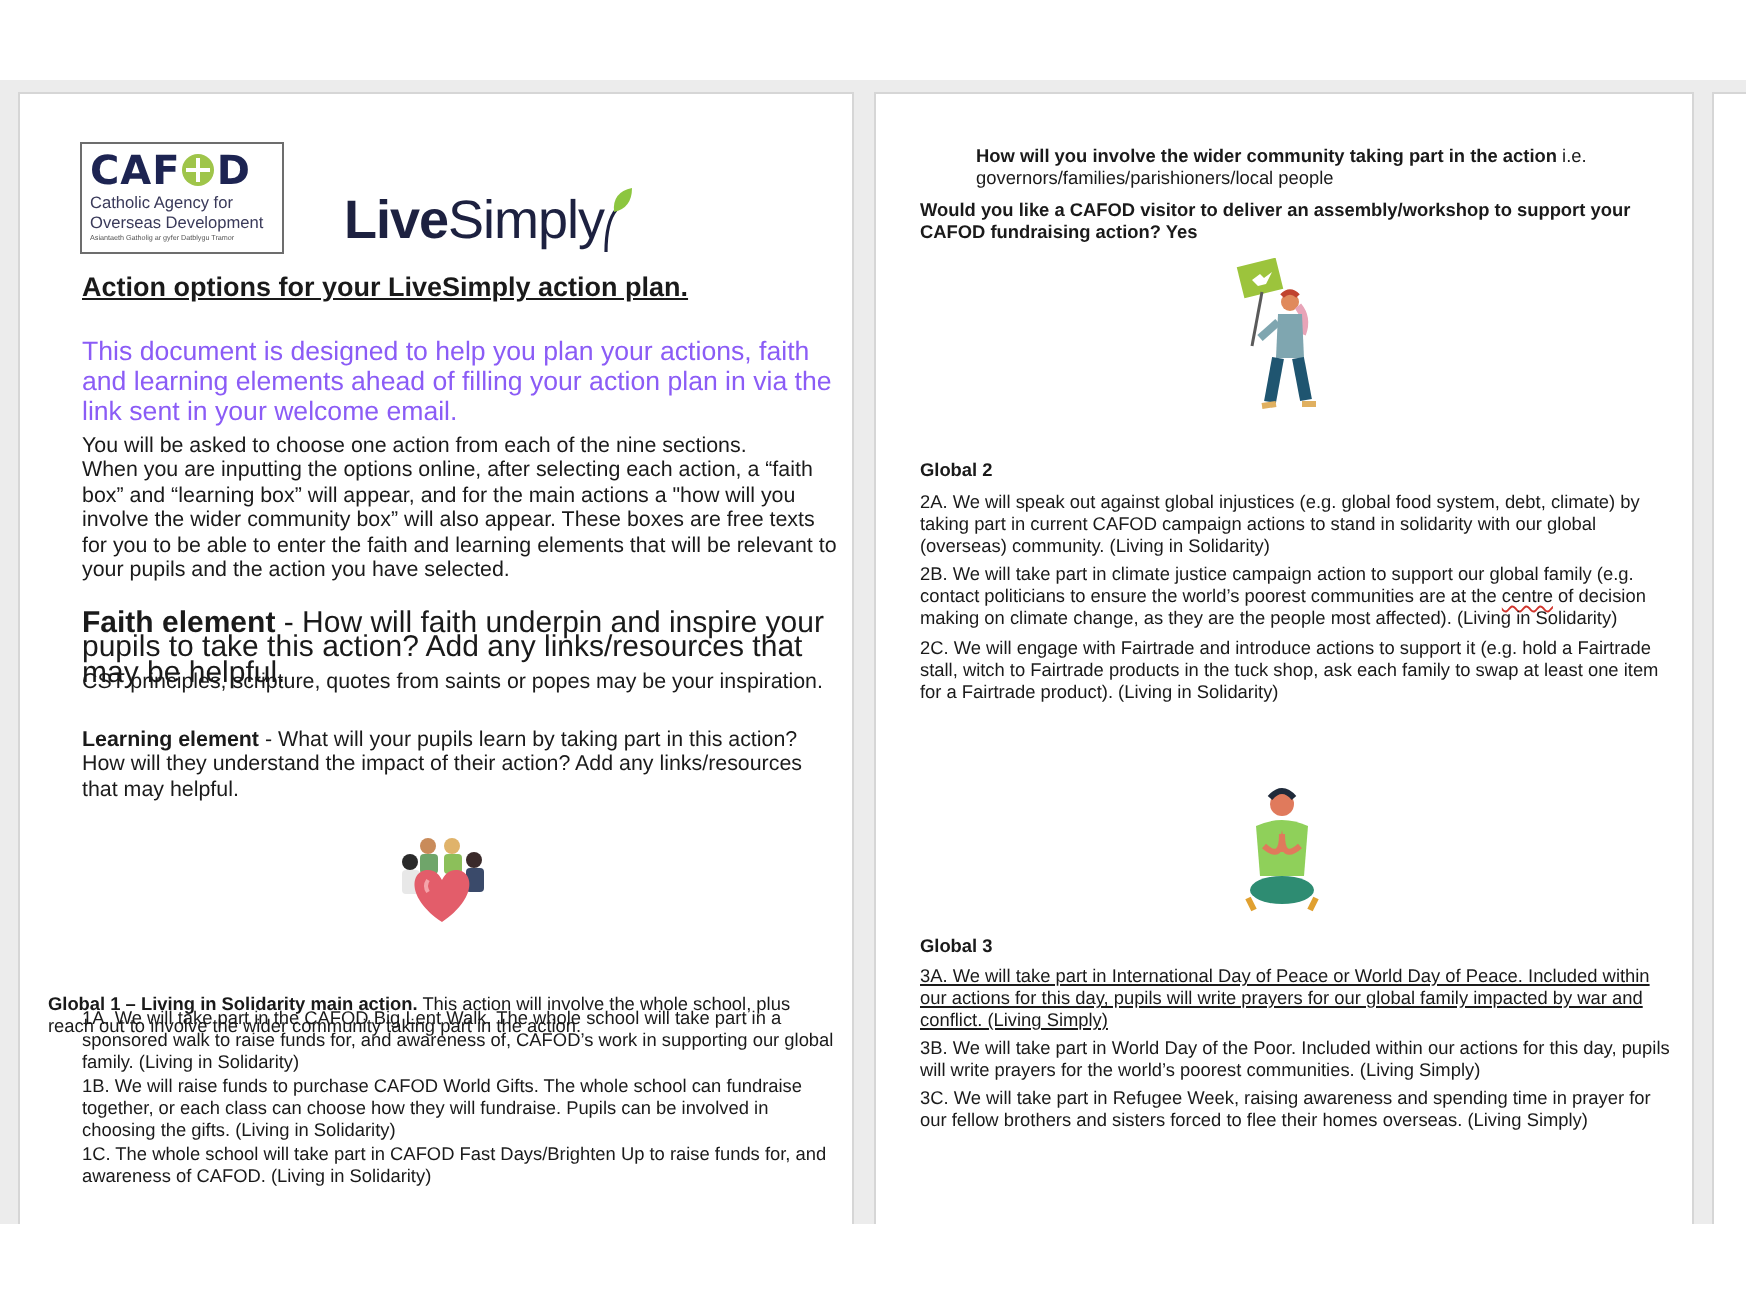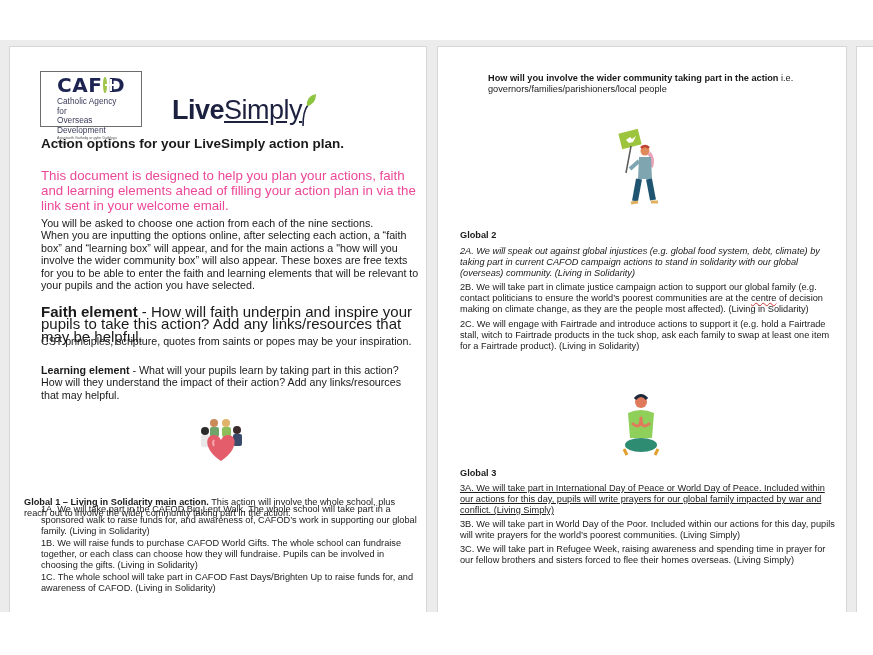--- a/index.html
+++ b/index.html
@@ -16,21 +16,21 @@
     }
     .page-1 { left: 9px; width: 418px; }
     .page-2 { left: 437px; width: 410px; }
     .page-3 { left: 856px; width: 40px; }
 
     .abs { position: absolute; }
 
     
     .cafod-logo {
       left: 30px; top: 24px; width: 102px; height: 56px;
-      border: 1.5px solid #6d6d6d; padding: 3px 16px; background: #fff;
+      border: 1.5px solid #6d6d6d; padding: 3px 4px; background: #fff;
     }
     .cafod-word {
       font-family: "DejaVu Sans", sans-serif; font-weight: bold; font-size: 20px;
       color: #1d2452; letter-spacing: 0.5px; line-height: 20px; display: flex; align-items: center;
     }
     .cafod-cross {
       display: inline-block; width: 16px; height: 16px; border-radius: 50%;
       background: #9fc54a; position: relative; margin: 0 1px;
     }
     .cafod-cross::before, .cafod-cross::after {
@@ -39,29 +39,29 @@
     .cafod-cross::before { left: 7px; top: 2px; width: 2px; height: 12px; }
     .cafod-cross::after { left: 2px; top: 7px; width: 12px; height: 2px; }
     .cafod-sub { font-size: 8.3px; color: #3a3a5a; line-height: 9.5px; margin-top: 2px; }
     .cafod-welsh { font-size: 3.6px; color: #555; line-height: 5px; margin-top: 1px; }
 
     .livesimply-logo {
       left: 162px; top: 40px; height: 40px; display: flex; align-items: flex-end;
       font-size: 27px; color: #1d2140; line-height: 34px;
     }
     .ls-live { font-weight: bold; letter-spacing: -0.5px; text-align: center; }
-    .ls-simply { font-weight: normal; letter-spacing: -0.5px; text-decoration: underline; }
+    .ls-simply { font-weight: normal; letter-spacing: -0.5px; }
     .leaf-icon { display: inline-block; width: 18px; height: 34px; margin-left: -3px; }
 
     
     .doc-title {
-      left: 31px; top: 89px; font-size: 13.5px; font-weight: bold; 
+      left: 31px; top: 89px; font-size: 13.5px; font-weight: bold; text-decoration: underline;
     }
     .intro-large {
-      left: 31px; top: 121px; width: 375px; font-size: 13.3px; line-height: 15px; color: #ec4899;
+      left: 31px; top: 121px; width: 375px; font-size: 13.3px; line-height: 15px; color: #8b5cf6;
     }
     .intro-body {
       left: 31px; top: 170px; width: 378px; font-size: 10.7px; line-height: 12.4px;
     }
     .faith {
       left: 31px; top: 259px; width: 378px; font-size: 15px; line-height: 12.4px;
     }
     .cst {
       left: 31px; top: 288px; width: 378px; font-size: 10.7px; line-height: 12.4px;
     }
@@ -79,21 +79,21 @@
     .a1a { left: 31px; top: 457px; }
     .a1b { left: 31px; top: 491px; }
     .a1c { left: 31px; top: 525px; }
 
     
     .p2-block { left: 22px; width: 380px; font-size: 9.2px; line-height: 11px; }
     .p2-community { top: 26px; margin-left: 28px; }
     .p2-visitor { top: 53px; font-weight: bold; }
     .illus-protester { left: 180px; top: 82px; width: 42px; height: 78px; }
     .p2-global2-head { top: 183px; font-weight: bold; }
-    .p2-2a { top: 199px; font-style: italic; }
+    .p2-2a { top: 199px; }
     .p2-2b { top: 235px; }
     .p2-2c { top: 272px; }
     .illus-prayer { left: 183px; top: 346px; width: 40px; height: 66px; }
     .p2-global3-head { top: 421px; font-weight: bold; }
     .p2-3a { top: 436px; text-decoration: underline; }
     .p2-3b { top: 472px; }
     .p2-3c { top: 497px; }
     .spell { text-decoration: underline wavy #d0342c; text-decoration-thickness: 1px; }
   </style>
 </head>
@@ -165,20 +165,21 @@
     <div class="abs action-item a1b">1B. We will raise funds to purchase CAFOD World Gifts. The whole school can fundraise together, or each class can choose how they will fundraise. Pupils can be involved in choosing the gifts. (Living in Solidarity)</div>
     <div class="abs action-item a1c">1C. The whole school will take part in CAFOD Fast Days/Brighten Up to raise funds for, and awareness of CAFOD. (Living in Solidarity)</div>
   </div>
 
   <div class="page page-2">
 
     <div class="abs p2-block p2-community">
       <b>How will you involve the wider community taking part in the action</b><span> i.e. governors/families/parishioners/local people</span>
     </div>
 
+    <div class="abs p2-block p2-visitor">Would you like a CAFOD visitor to deliver an assembly/workshop to support your CAFOD fundraising action? Yes</div>
 
     <svg class="abs illus-protester" viewBox="0 0 42 78">
       <rect x="2" y="2" width="20" height="16" transform="rotate(-14 12 10)" fill="#9cc43c"></rect>
       <path d="M8 11 L12 8 L14 10 L18 7 L15 13 L11 14 Z" fill="#ffffff"></path>
       <line x1="13" y1="17" x2="8" y2="44" stroke="#5a5a5a" stroke-width="1.5"></line>
       <circle cx="27" cy="22" r="4.5" fill="#e08a5c"></circle>
       <path d="M23 19 Q27 15 31 19" stroke="#c0432e" stroke-width="2.5" fill="none"></path>
       <path d="M31 24 Q36 30 33 38" stroke="#e8a4b8" stroke-width="4" fill="none"></path>
       <path d="M21 28 L33 28 L34 50 L20 50 Z" fill="#7fa6b0"></path>
       <path d="M21 32 L12 40" stroke="#7fa6b0" stroke-width="4"></path>

